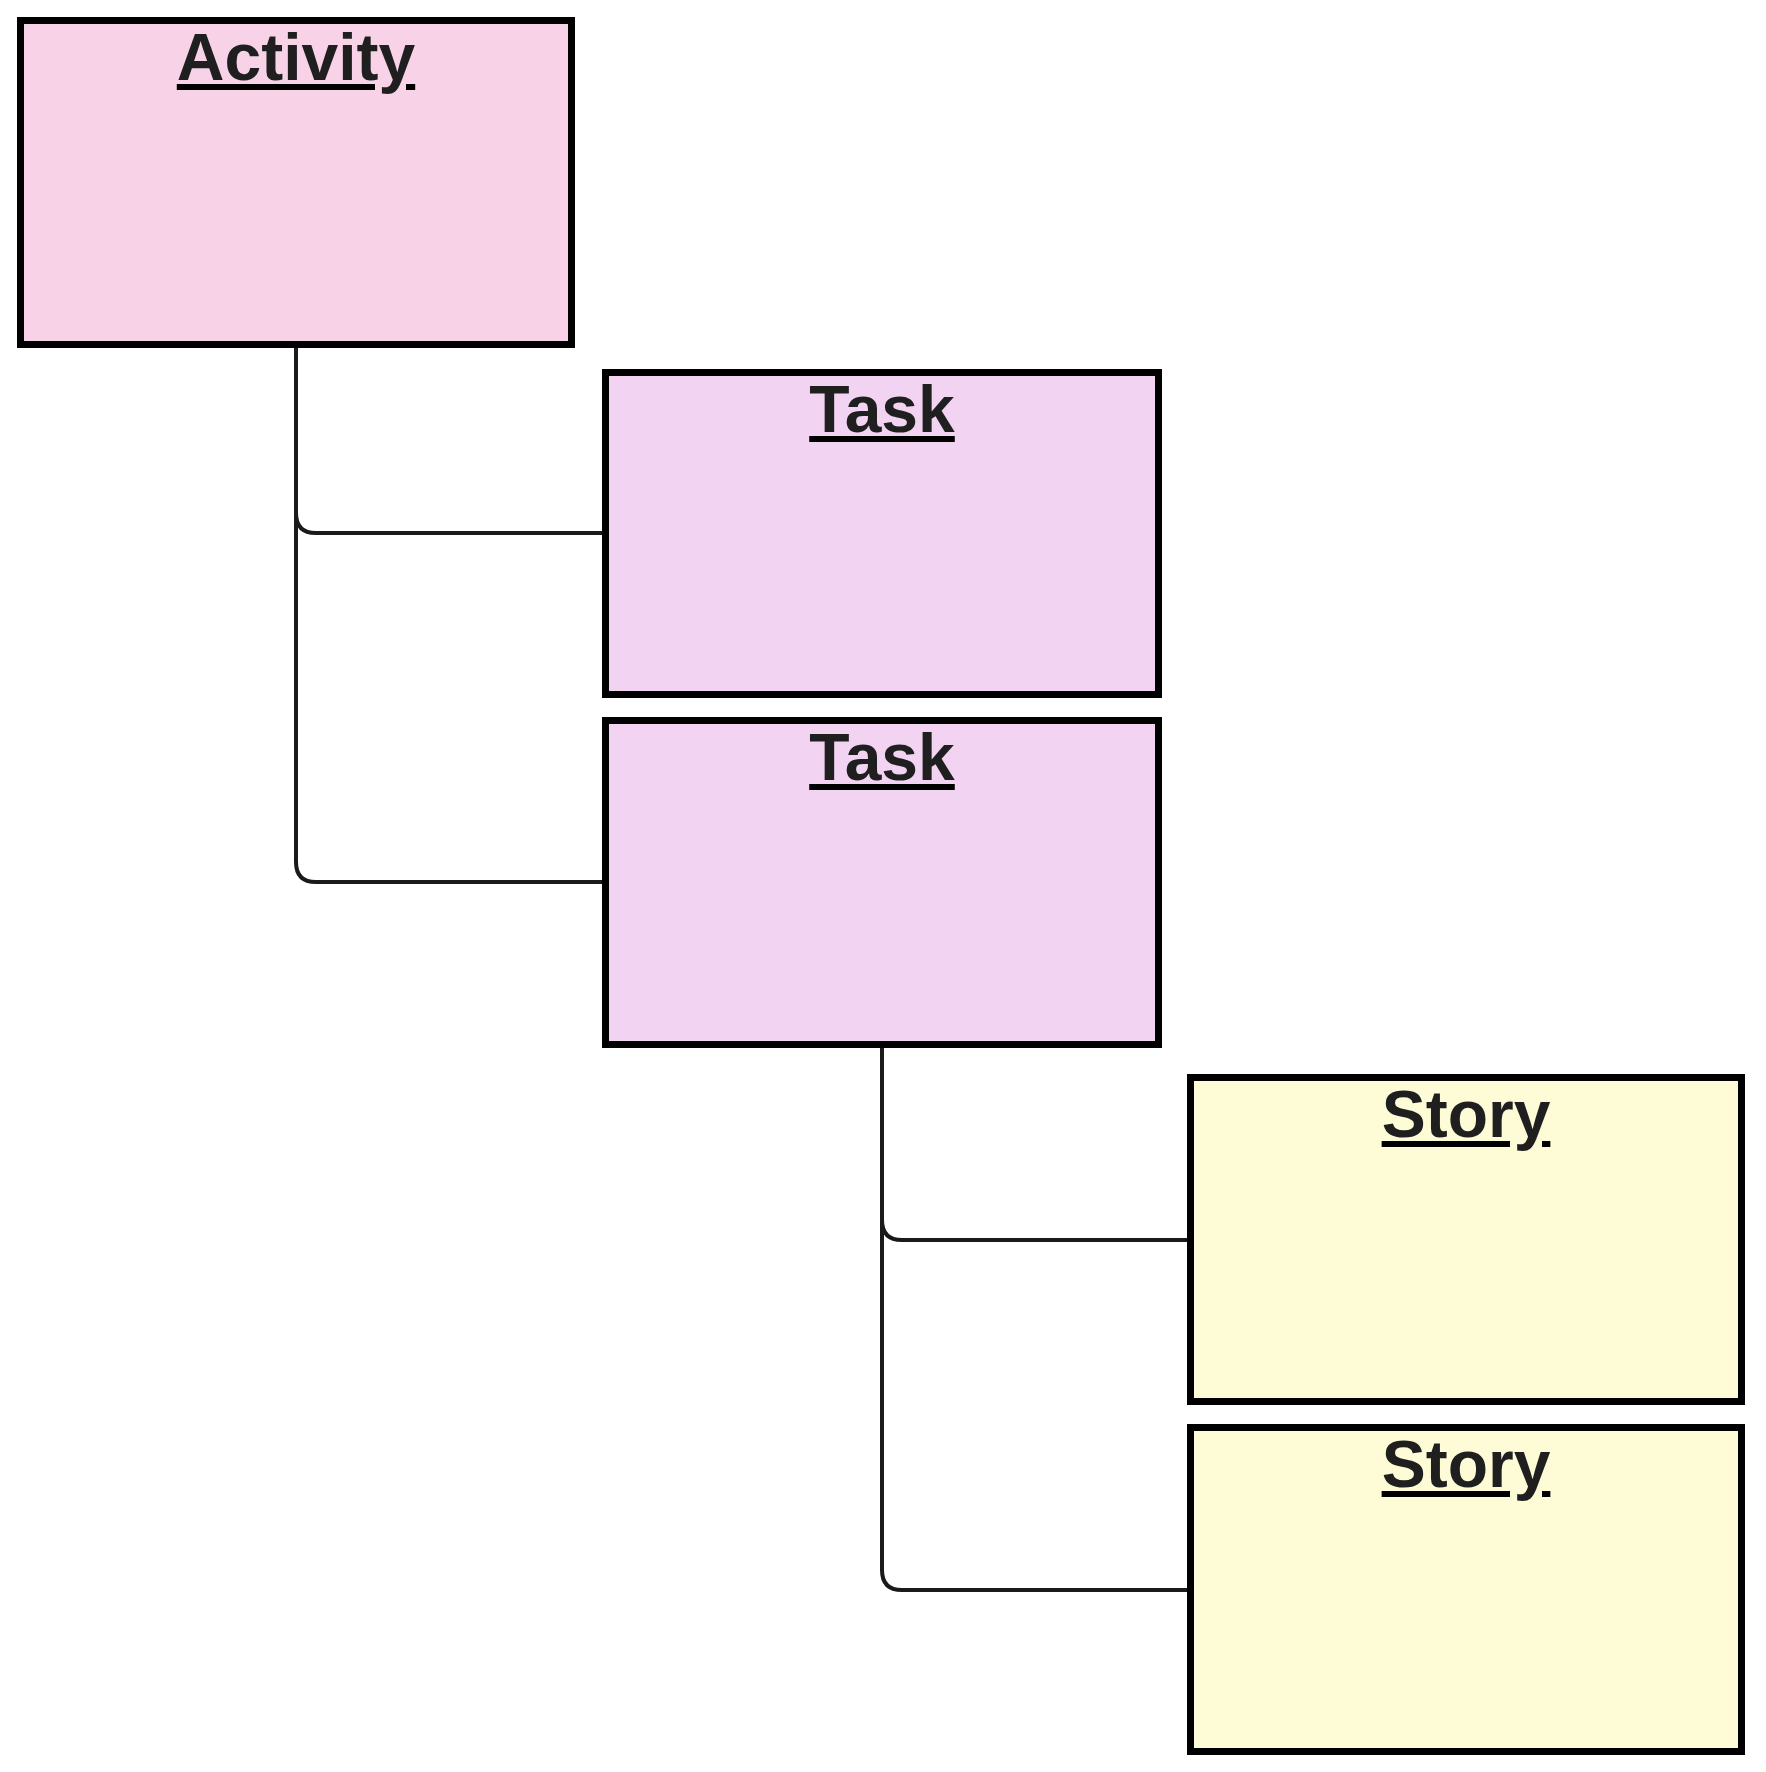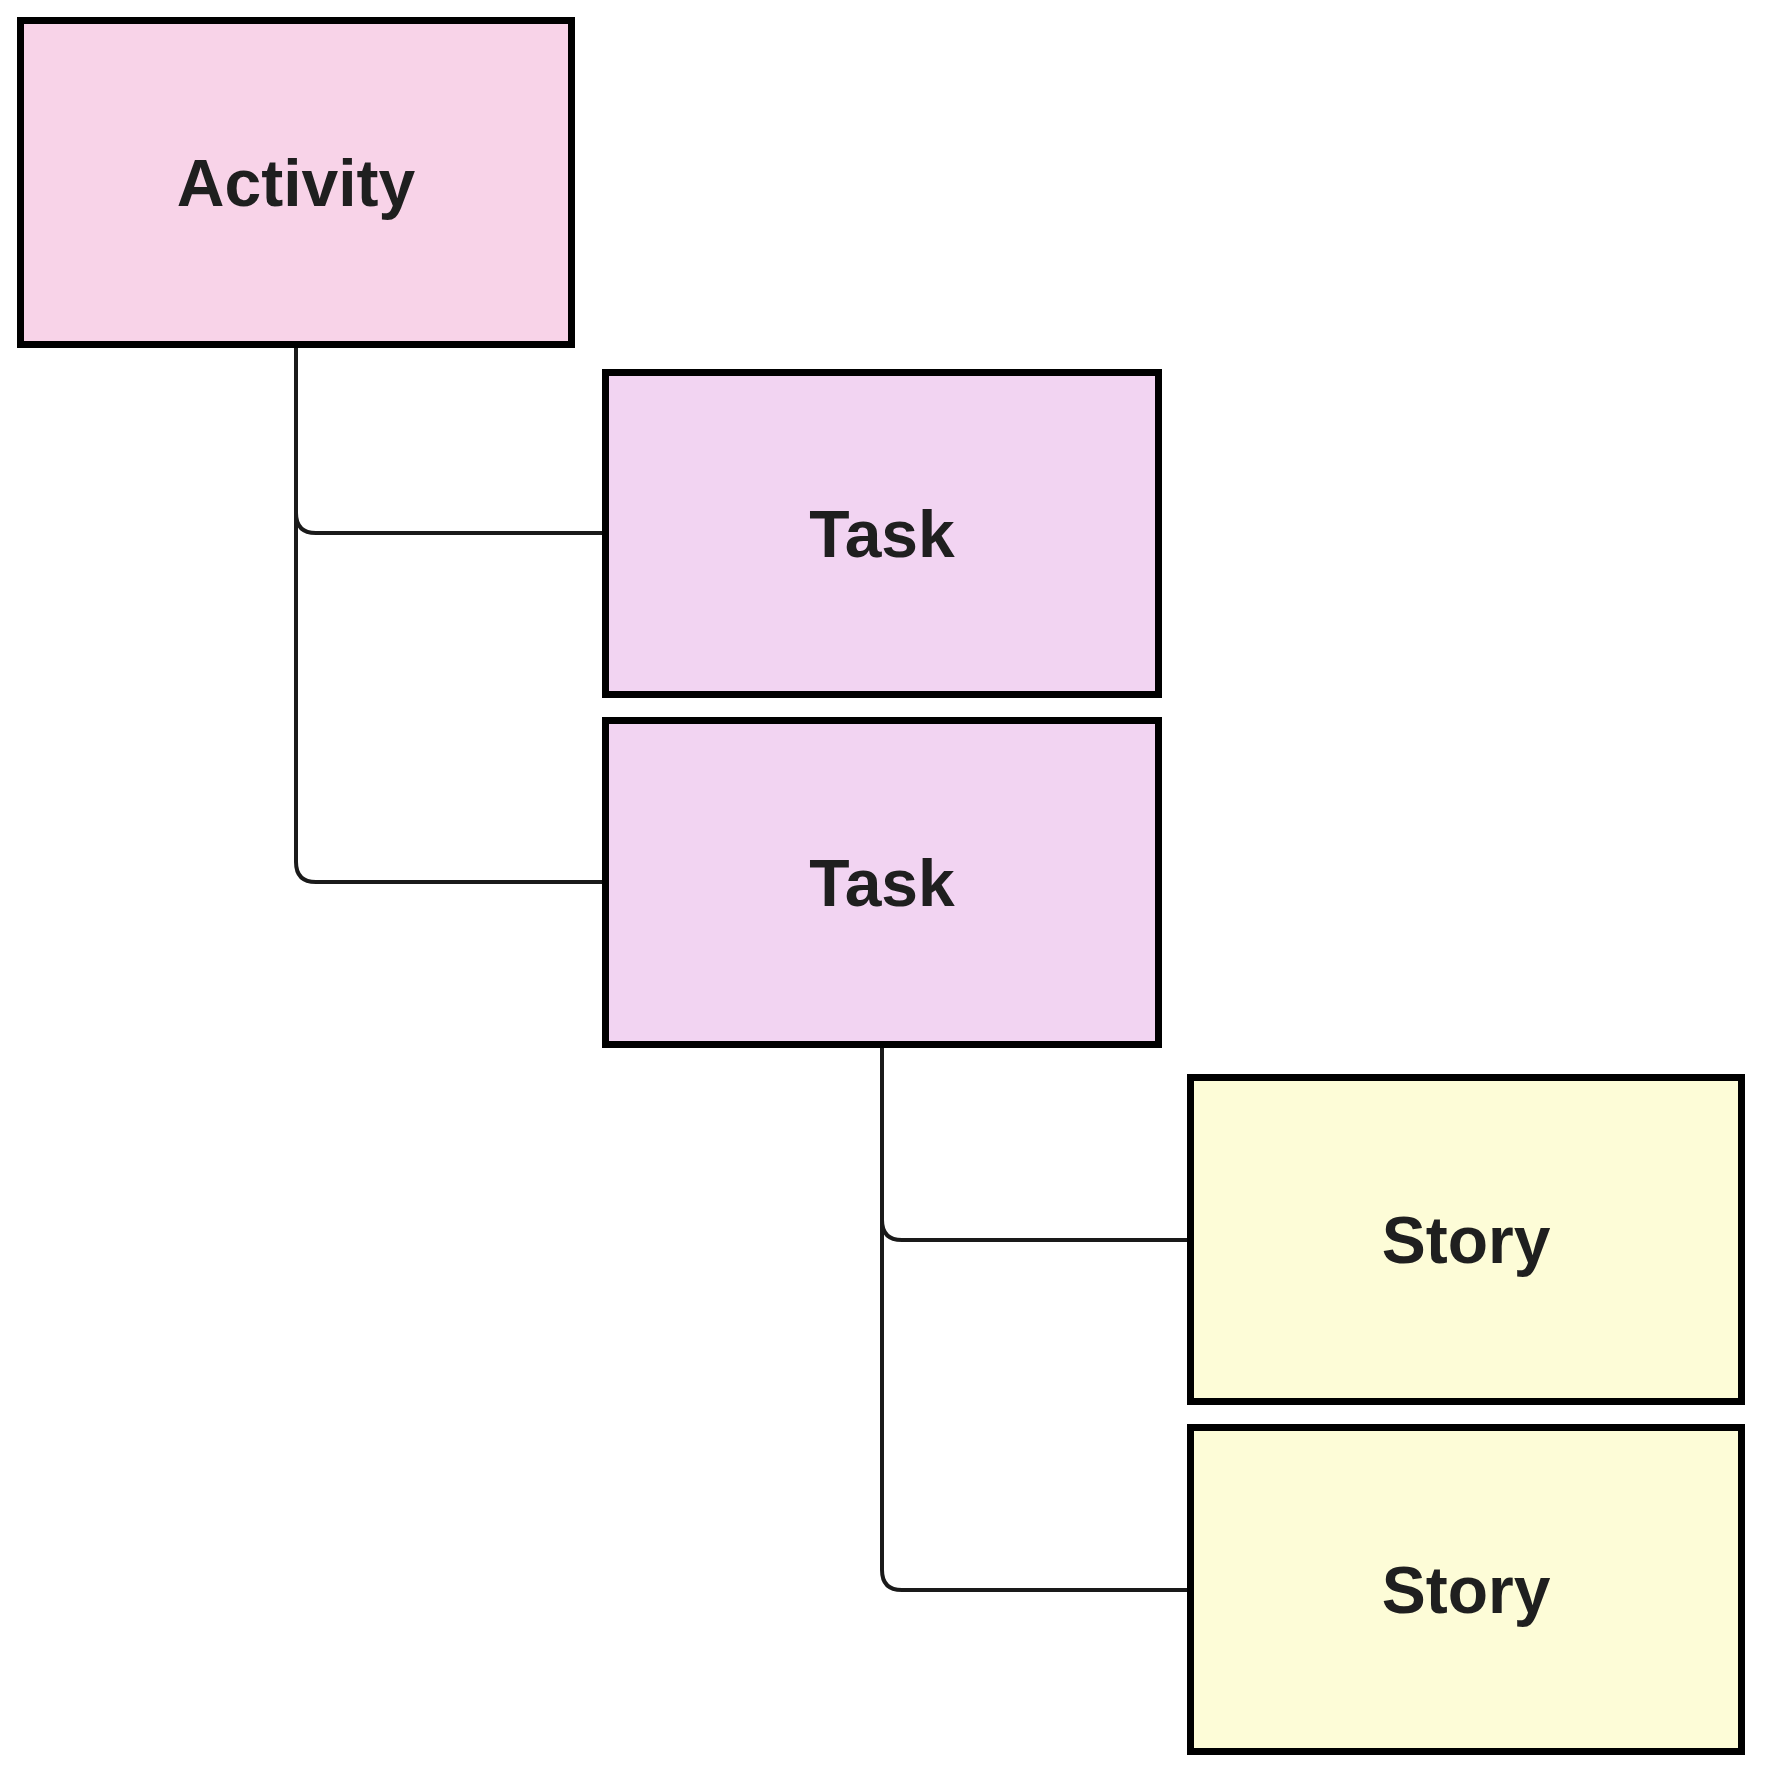--- a/index.html
+++ b/index.html
@@ -26,22 +26,22 @@
     fill: none;
     stroke-width: 4;
     stroke-linecap: butt;
   }
   .node {
     position: absolute;
     z-index: 2;
     border: 7px solid var(--border-color, #000000);
     box-sizing: border-box;
     display: flex;
-    align-items: center;
     justify-content: center;
+    text-decoration: underline;
   }
   .node .label {
     color: var(--text-color, #1f1f1f);
     font-size: 66px;
     font-weight: 700;
     line-height: 1;
     white-space: nowrap;
   }
   
   .node-activity { left: 17px;   top: 17px;   width: 558px; height: 331px; }

